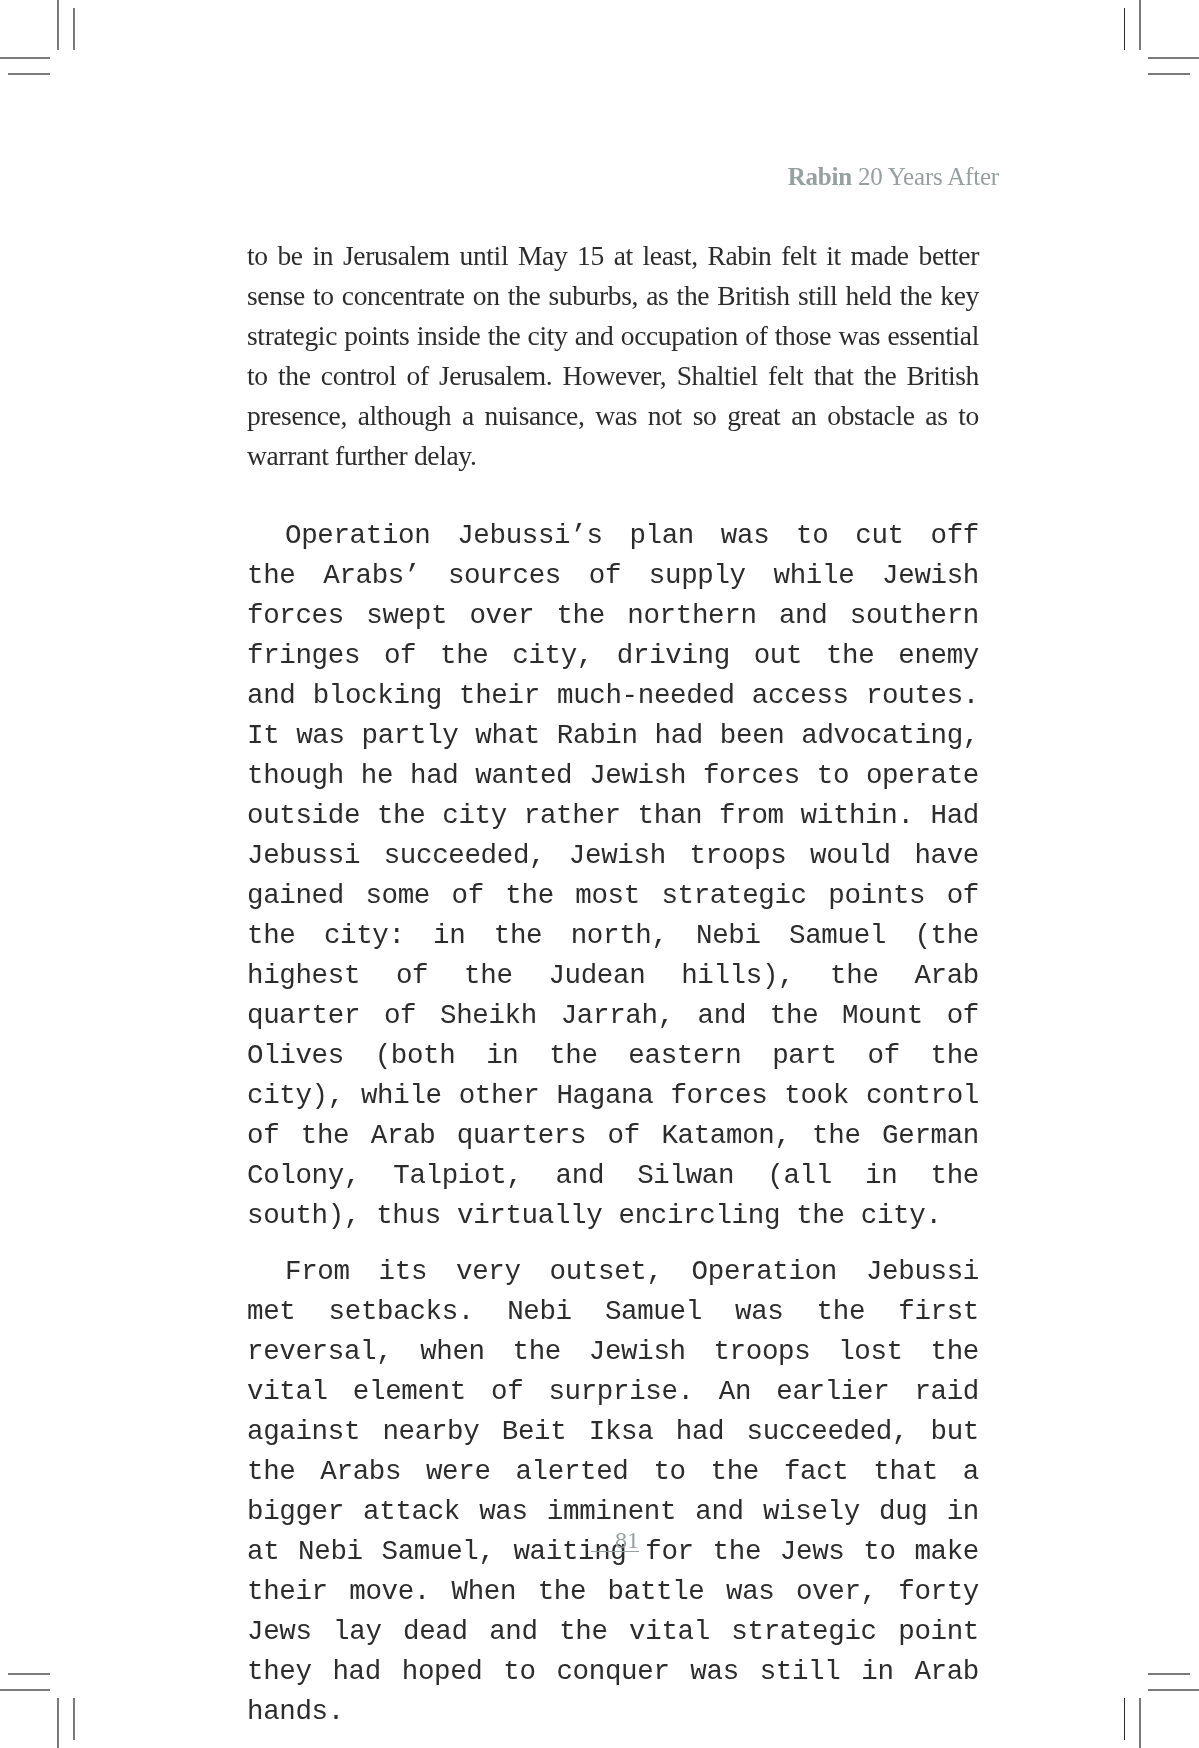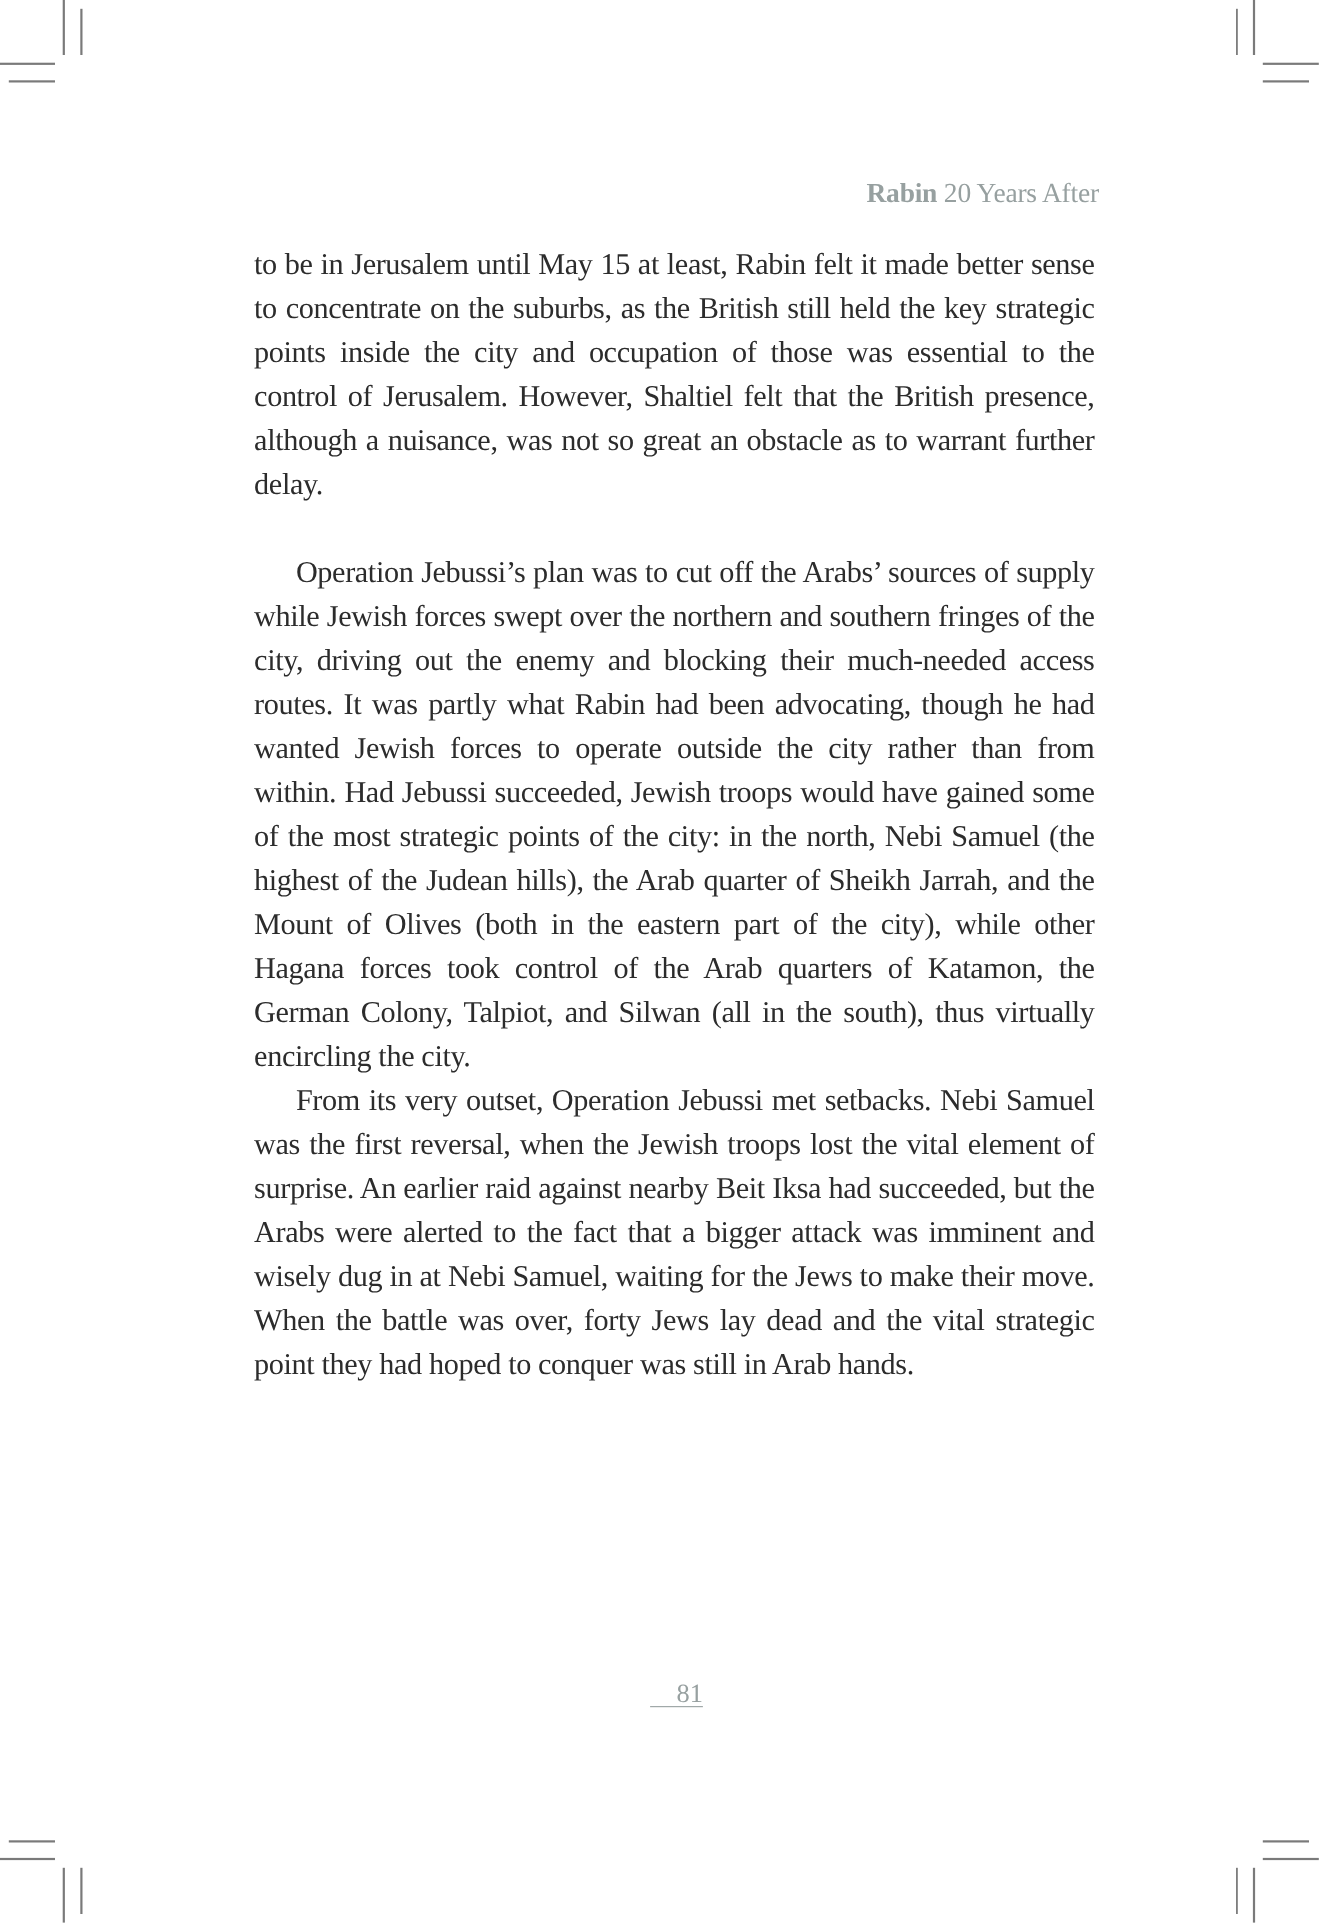--- a/index.html
+++ b/index.html
@@ -39,24 +39,24 @@
       left: 231px;
       top: 220px;
       width: 764px;
       font-size: 27.5px;
       line-height: 40px;
       color: #2c2c2c;
       text-align: justify;
       letter-spacing: -0.35px;
     }
     .para {
-      margin: 0;
+      margin: 16px;
       text-indent: 0;
     }
-    .para.indent { text-indent: 38px; }
+    .para.indent { text-indent: 38px; font-family: Liberation Mono, monospace; }
     .para.gap-before { margin-top: 40px; }
 
     .folio-rule {
       position: absolute;
       left: 591px;
       top: 1551px;
       width: 48px;
       height: 1px;
       background: #97a0a0;
     }

